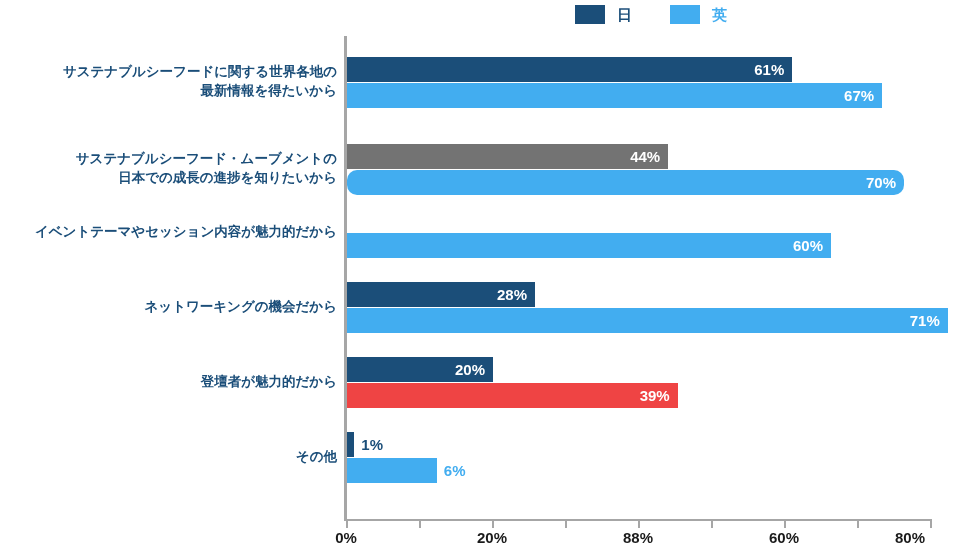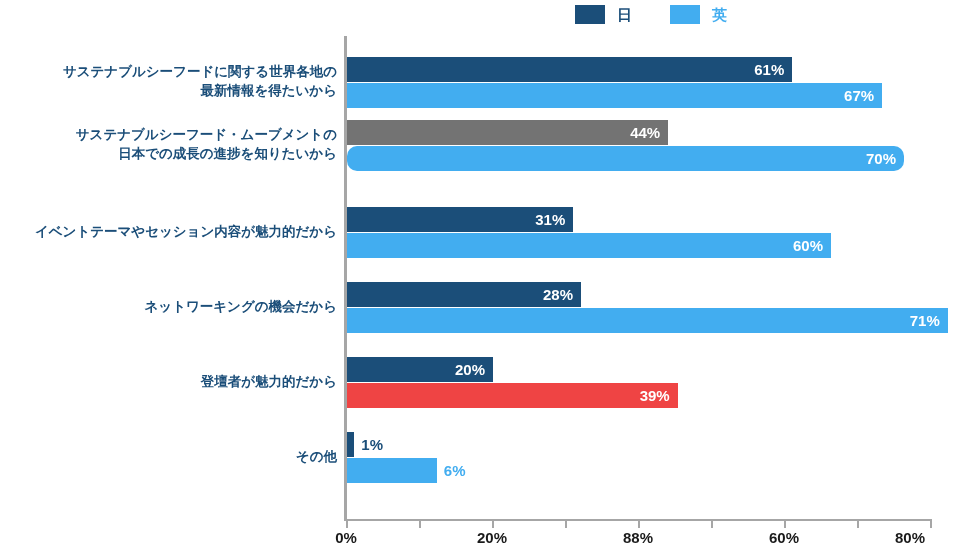--- a/index.html
+++ b/index.html
@@ -174,42 +174,39 @@
         <div class="cat-group" style="top: 57px; height: 51px;">
           <div class="cat-label" style="top: 5px;">サステナブルシーフードに関する世界各地の
 最新情報を得たいから</div>
           <div class="bar bar-ja" style="width: 445.3px; background: rgb(27, 78, 121);">
             <span class="bar-value inside">61%</span>
           </div>
           <div class="bar bar-en" style="width: 489.1px; background: rgb(66, 173, 240);">
             <span class="bar-value inside">67%</span>
           </div>
         </div>
-        <div class="cat-group" style="top: 120px; height: 51px;">
+        <div class="cat-group" style="top: 144px; height: 51px;">
           <div class="cat-label" style="top: 5px;">サステナブルシーフード・ムーブメントの
 日本での成長の進捗を知りたいから</div>
           <div class="bar bar-ja" style="width: 321.2px; background: #737373;">
             <span class="bar-value inside">44%</span>
           </div>
           <div class="bar bar-en" style="width: 511px; background: rgb(66, 173, 240); border-radius: 10px;">
             <span class="bar-value inside">70%</span>
           </div>
         </div>
         <div class="cat-group" style="top: 207px; height: 51px;">
           <div class="cat-label" style="top: 15px;">イベントテーマやセッション内容が魅力的だから</div>
-          <div class="bar bar-ja" style="width: 226.3px; background: rgb(27, 78, 121);">
-            <span class="bar-value inside">31%</span>
-          </div>
           <div class="bar bar-en" style="width: 438px; background: rgb(66, 173, 240);">
             <span class="bar-value inside">60%</span>
           </div>
         </div>
         <div class="cat-group" style="top: 282px; height: 51px;">
           <div class="cat-label" style="top: 15px;">ネットワーキングの機会だから</div>
-          <div class="bar bar-ja" style="width: 234px; background: rgb(27, 78, 121); text-align: right;">
+          <div class="bar bar-ja" style="width: 188px; background: rgb(27, 78, 121); text-align: right;">
             <span class="bar-value inside">28%</span>
           </div>
           <div class="bar bar-en" style="width: 554.8px; background: rgb(66, 173, 240);">
             <span class="bar-value inside">71%</span>
           </div>
         </div>
         <div class="cat-group" style="top: 357px; height: 51px;">
           <div class="cat-label" style="top: 15px;">登壇者が魅力的だから</div>
           <div class="bar bar-ja" style="width: 146px; background: rgb(27, 78, 121);">
             <span class="bar-value inside">20%</span>

